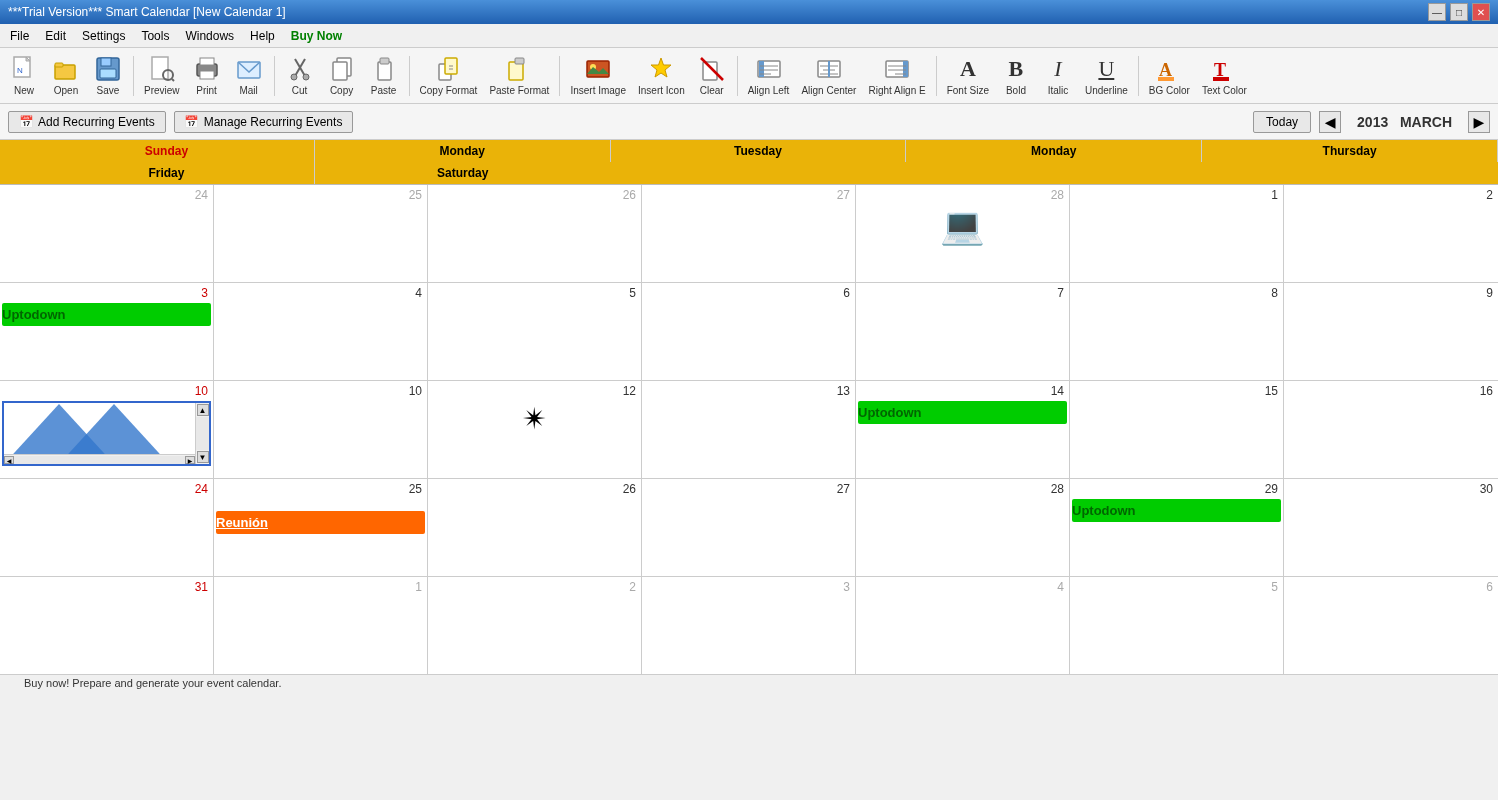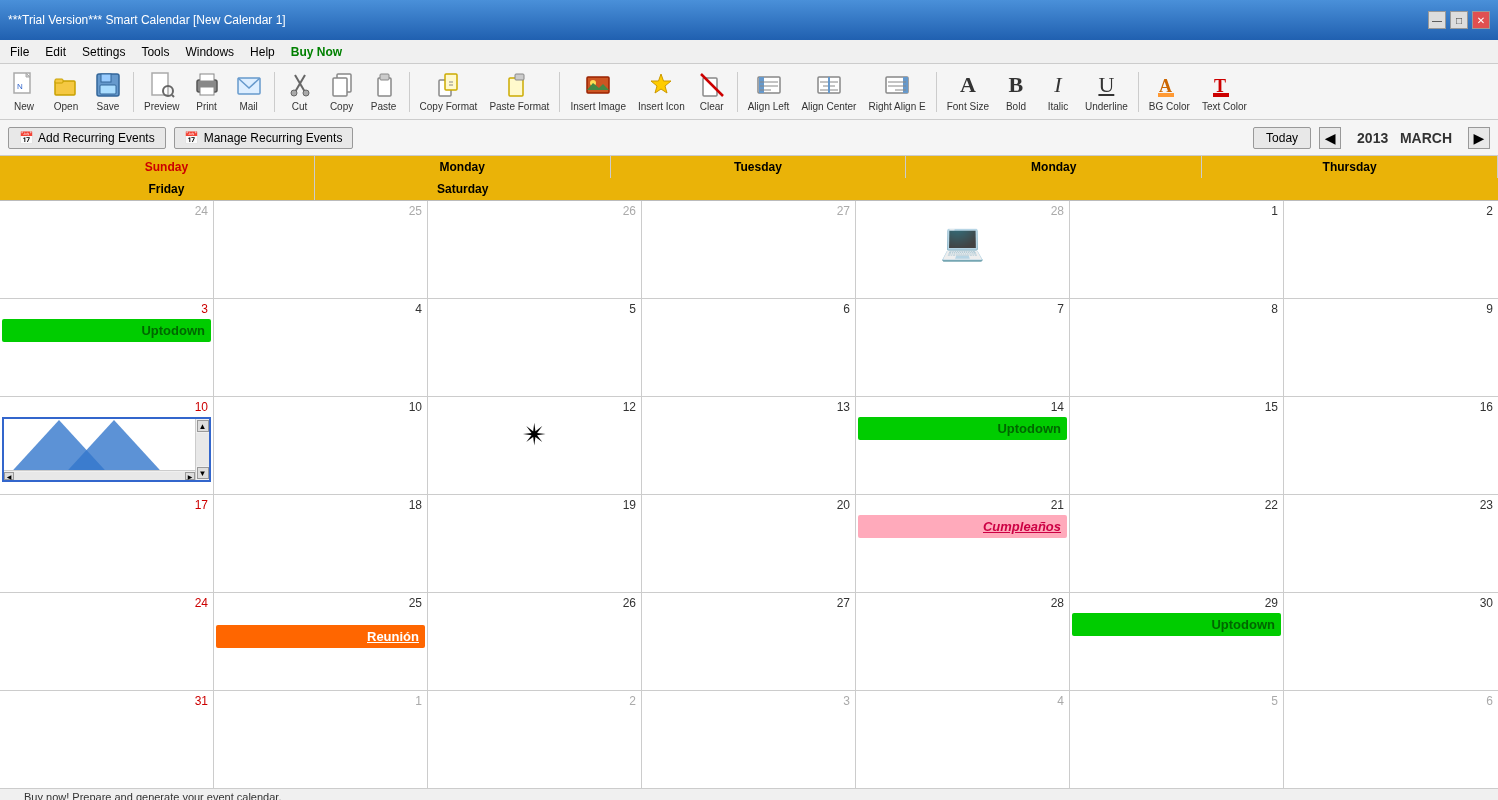--- a/index.html
+++ b/index.html
@@ -2,21 +2,21 @@
 <html><head>
   <meta charset="utf-8">
   <style>
     * { box-sizing: border-box; margin: 0; padding: 0; }
     body { font-family: 'Segoe UI', Tahoma, sans-serif; font-size: 12px; background: #f0f0f0; overflow: hidden; }
 
     
     #title-bar {
       background: linear-gradient(to bottom, #4a90d9, #2060b0);
       color: white;
-      padding: 20px 8px;
+      padding: 12px 8px;
       display: flex;
       align-items: center;
       justify-content: space-between;
       height: 16px;
       font-size: 12px;
     }
     #title-bar-controls { display: flex; gap: 4px; }
     #title-bar-controls span {
       width: 18px; height: 18px;
       background: #ddd;
@@ -169,24 +169,24 @@
     }
     .day-num.sunday { color: #cc0000; }
 
     
     .event {
       position: absolute;
       top: 20px;
       left: 2px;
       right: 2px;
       border-radius: 2px;
-      padding: 4px 6px;
+      padding: 4px 0;
       font-size: 13px;
       font-weight: bold;
-      text-align: right;
+      text-align: left;
       cursor: pointer;
     }
     .event-green { background: #00cc00; color: #006600; }
     .event-pink { background: #ffaabb; color: #cc0044; text-decoration: underline; font-style: italic; }
     .event-orange { background: #ff6600; color: white; text-decoration: underline; margin-top: 12px; }
 
     
     .computer-img {
       position: absolute;
       top: 20px;
@@ -581,44 +581,20 @@
       <div class="event event-green">Uptodown</div>
     </div>
     <div class="cal-cell">
         <span class="day-num">15</span>
       </div>
     <div class="cal-cell">
         <span class="day-num">16</span>
       </div>
   </div>
 
-  <div class="cal-week">
-    <div class="cal-cell">
-        <span class="day-num sunday">17</span>
-      </div>
-    <div class="cal-cell">
-        <span class="day-num">18</span>
-      </div>
-    <div class="cal-cell">
-        <span class="day-num">19</span>
-      </div>
-    <div class="cal-cell">
-        <span class="day-num">20</span>
-      </div>
-    <div class="cal-cell">
-      <span class="day-num">21</span>
-      <div class="event event-pink">Cumpleaños</div>
-    </div>
-    <div class="cal-cell">
-        <span class="day-num">22</span>
-      </div>
-    <div class="cal-cell">
-        <span class="day-num">23</span>
-      </div>
-  </div>
 
   <div class="cal-week">
     <div class="cal-cell">
         <span class="day-num sunday">24</span>
       </div>
     <div class="cal-cell">
       <span class="day-num">25</span>
       <div class="event event-orange">Reunión</div>
     </div>
     <div class="cal-cell">

